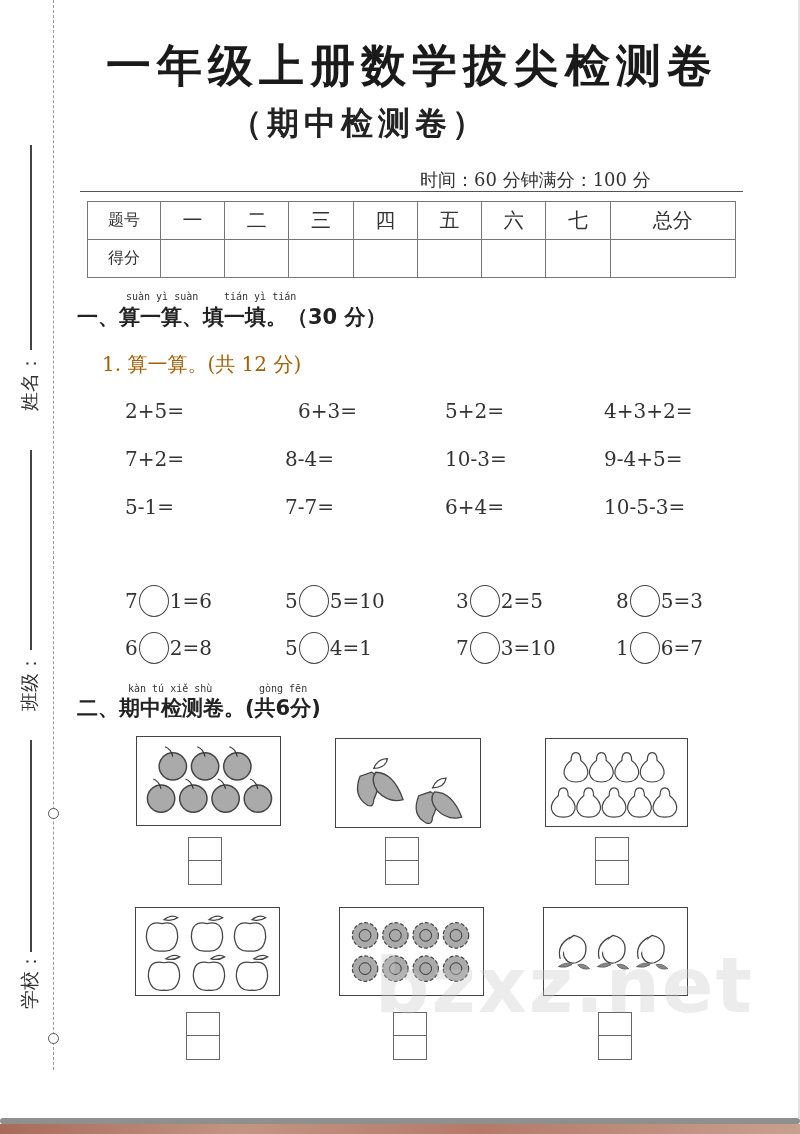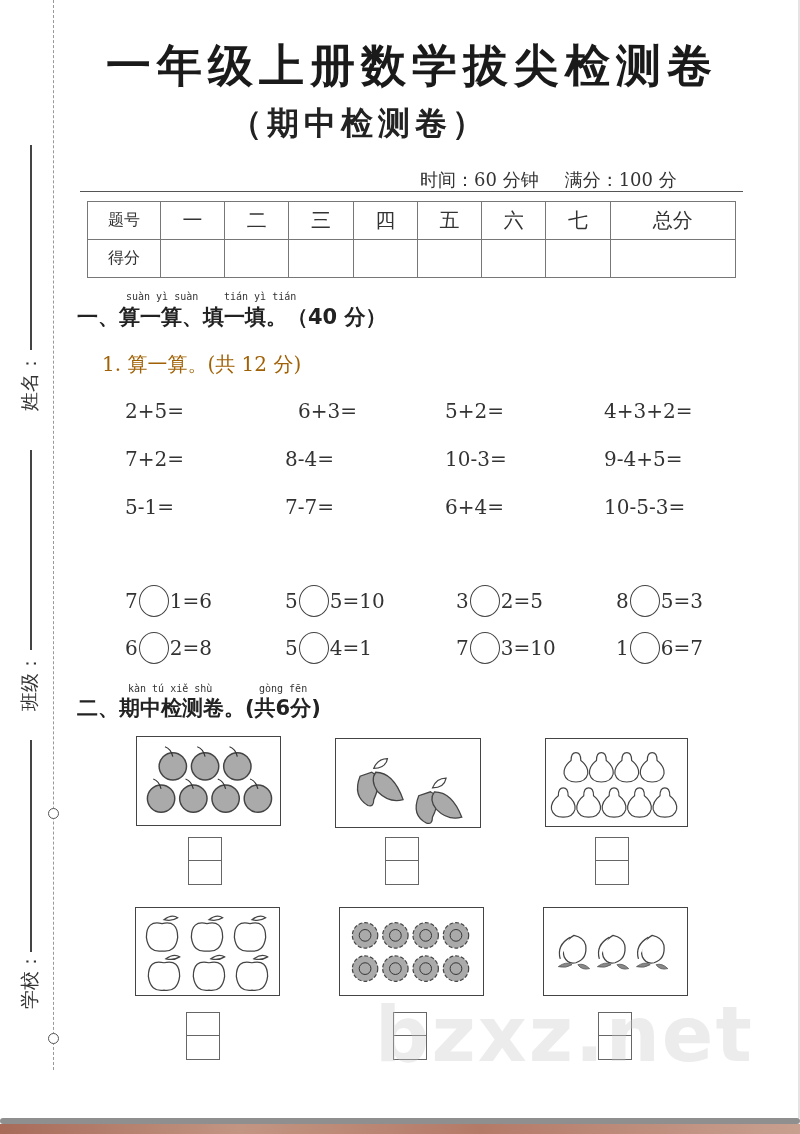--- a/index.html
+++ b/index.html
@@ -12,42 +12,42 @@
   
   .bind-dash { position: absolute; left: 53px; top: 0; height: 1070px; width: 0; border-left: 1.5px dashed #999; }
   .bind-circle { position: absolute; left: 48px; width: 11px; height: 11px; border: 1.5px solid #555; border-radius: 50%; background: #fff; }
   .bind-line { position: absolute; left: 30px; width: 0; border-left: 2px solid #444; }
   .bind-label { position: absolute; left: 10px; width: 40px; transform: rotate(-90deg); transform-origin: center; font-family: "DejaVu Sans", sans-serif; font-size: 19px; color: #333; text-align: center; white-space: nowrap; }
 
   .title { position: absolute; left: 0; top: 36px; width: 800px; text-align: center; padding-left: 24px; font-family: "DejaVu Sans", sans-serif; font-weight: bold; font-size: 45px; letter-spacing: 6px; color: #1a1a1a; }
   .subtitle { position: absolute; left: 0; top: 102px; width: 659px; text-align: center; padding-left: 24px; font-family: "DejaVu Sans", sans-serif; font-weight: bold; font-size: 32px; letter-spacing: 5px; color: #222; margin-left: 18px; }
 
   .meta { position: absolute; left: 420px; top: 168px; font-size: 18px; color: #333; white-space: nowrap; }
-  .meta span + span { margin-left: 26px; }
+  .meta span + span { }
   .meta-rule { position: absolute; left: 80px; top: 191px; width: 663px; border-top: 1.5px solid #555; }
 
   table.score { position: absolute; left: 87px; top: 201px; width: 649px; border-collapse: collapse; }
   table.score td { border: 1.5px solid #777; height: 38px; text-align: center; font-family: "DejaVu Sans", sans-serif; font-size: 20px; color: #333; }
   table.score td:first-child { width: 73px; }
   table.score td.hdr-label { font-size: 16px; }
 
   .sec-head { position: absolute; font-family: "DejaVu Sans", sans-serif; font-weight: bold; font-size: 21px; color: #222; white-space: nowrap; }
   .pinyin { position: absolute; font-family: "DejaVu Sans Mono", monospace; font-size: 10px; color: #333; white-space: nowrap; }
 
   .q-head { position: absolute; font-size: 20px; color: #a16207; white-space: nowrap; }
   .eq { position: absolute; font-size: 20px; color: #333; white-space: nowrap; }
   .circle-eq { position: absolute; font-size: 20px; color: #333; white-space: nowrap; display: flex; align-items: center; }
   .op-circle { display: inline-block; width: 30px; height: 32px; border: 1.5px solid #444; border-radius: 50%; margin: 0 1px; vertical-align: middle; }
 
   .pic-box { position: absolute; border: 1.8px solid #444; background: #fff; }
   .pic-box svg { width: 100%; height: 100%; display: block; }
   .ans-box { position: absolute; width: 34px; height: 48px; border: 1.5px solid #666; background: #fff; }
   .ans-box .mid { position: absolute; left: 0; right: 0; top: 22px; border-top: 1.5px solid #666; }
 
-  .watermark { position: absolute; left: 375px; top: 990px; font-family: "DejaVu Sans", sans-serif; font-weight: bold; font-size: 76px; color: rgba(200,200,200,0.35); letter-spacing: 2px; pointer-events: none; }
+  .watermark { position: absolute; left: 375px; top: 941px; font-family: "DejaVu Sans", sans-serif; font-weight: bold; font-size: 76px; color: rgba(200,200,200,0.35); letter-spacing: 2px; pointer-events: none; }
 
   .scrollbar { position: absolute; left: 0; top: 1118px; width: 800px; height: 6px; background: #8f8f8f; border-radius: 3px; }
   .bottom-strip { position: absolute; left: 0; top: 1124px; width: 800px; height: 10px; background: linear-gradient(90deg, #a86b5a, #c29582 30%, #b47a68 60%, #c8a090); }
 </style>
 </head>
 <body>
 
 <div class="page">
 
   <div class="bind-dash"></div>
@@ -92,21 +92,21 @@
       <td></td>
       <td></td>
       <td></td>
       <td></td>
     </tr>
   </tbody>
     </table>
 
   <div class="pinyin" style="left:126px;top:291px">suàn yì suàn</div>
   <div class="pinyin" style="left:224px;top:291px">tián yì tián</div>
-  <div class="sec-head" style="left:77px;top:303px">一、算一算、填一填。（40 分）</div>
+  <div class="sec-head" style="left:77px;top:303px">一、算一算、填一填。（30 分）</div>
 
   <div class="q-head" style="left:102px;top:351px">1. 算一算。(共 12 分)</div>
 
   <div class="eq" style="left:125px;top:399px">2+5=</div>
   <div class="eq" style="left:298px;top:399px">6+3=</div>
   <div class="eq" style="left:445px;top:399px">5+2=</div>
   <div class="eq" style="left:604px;top:399px">4+3+2=</div>
 
   <div class="eq" style="left:125px;top:447px">7+2=</div>
   <div class="eq" style="left:285px;top:447px">8-4=</div>

